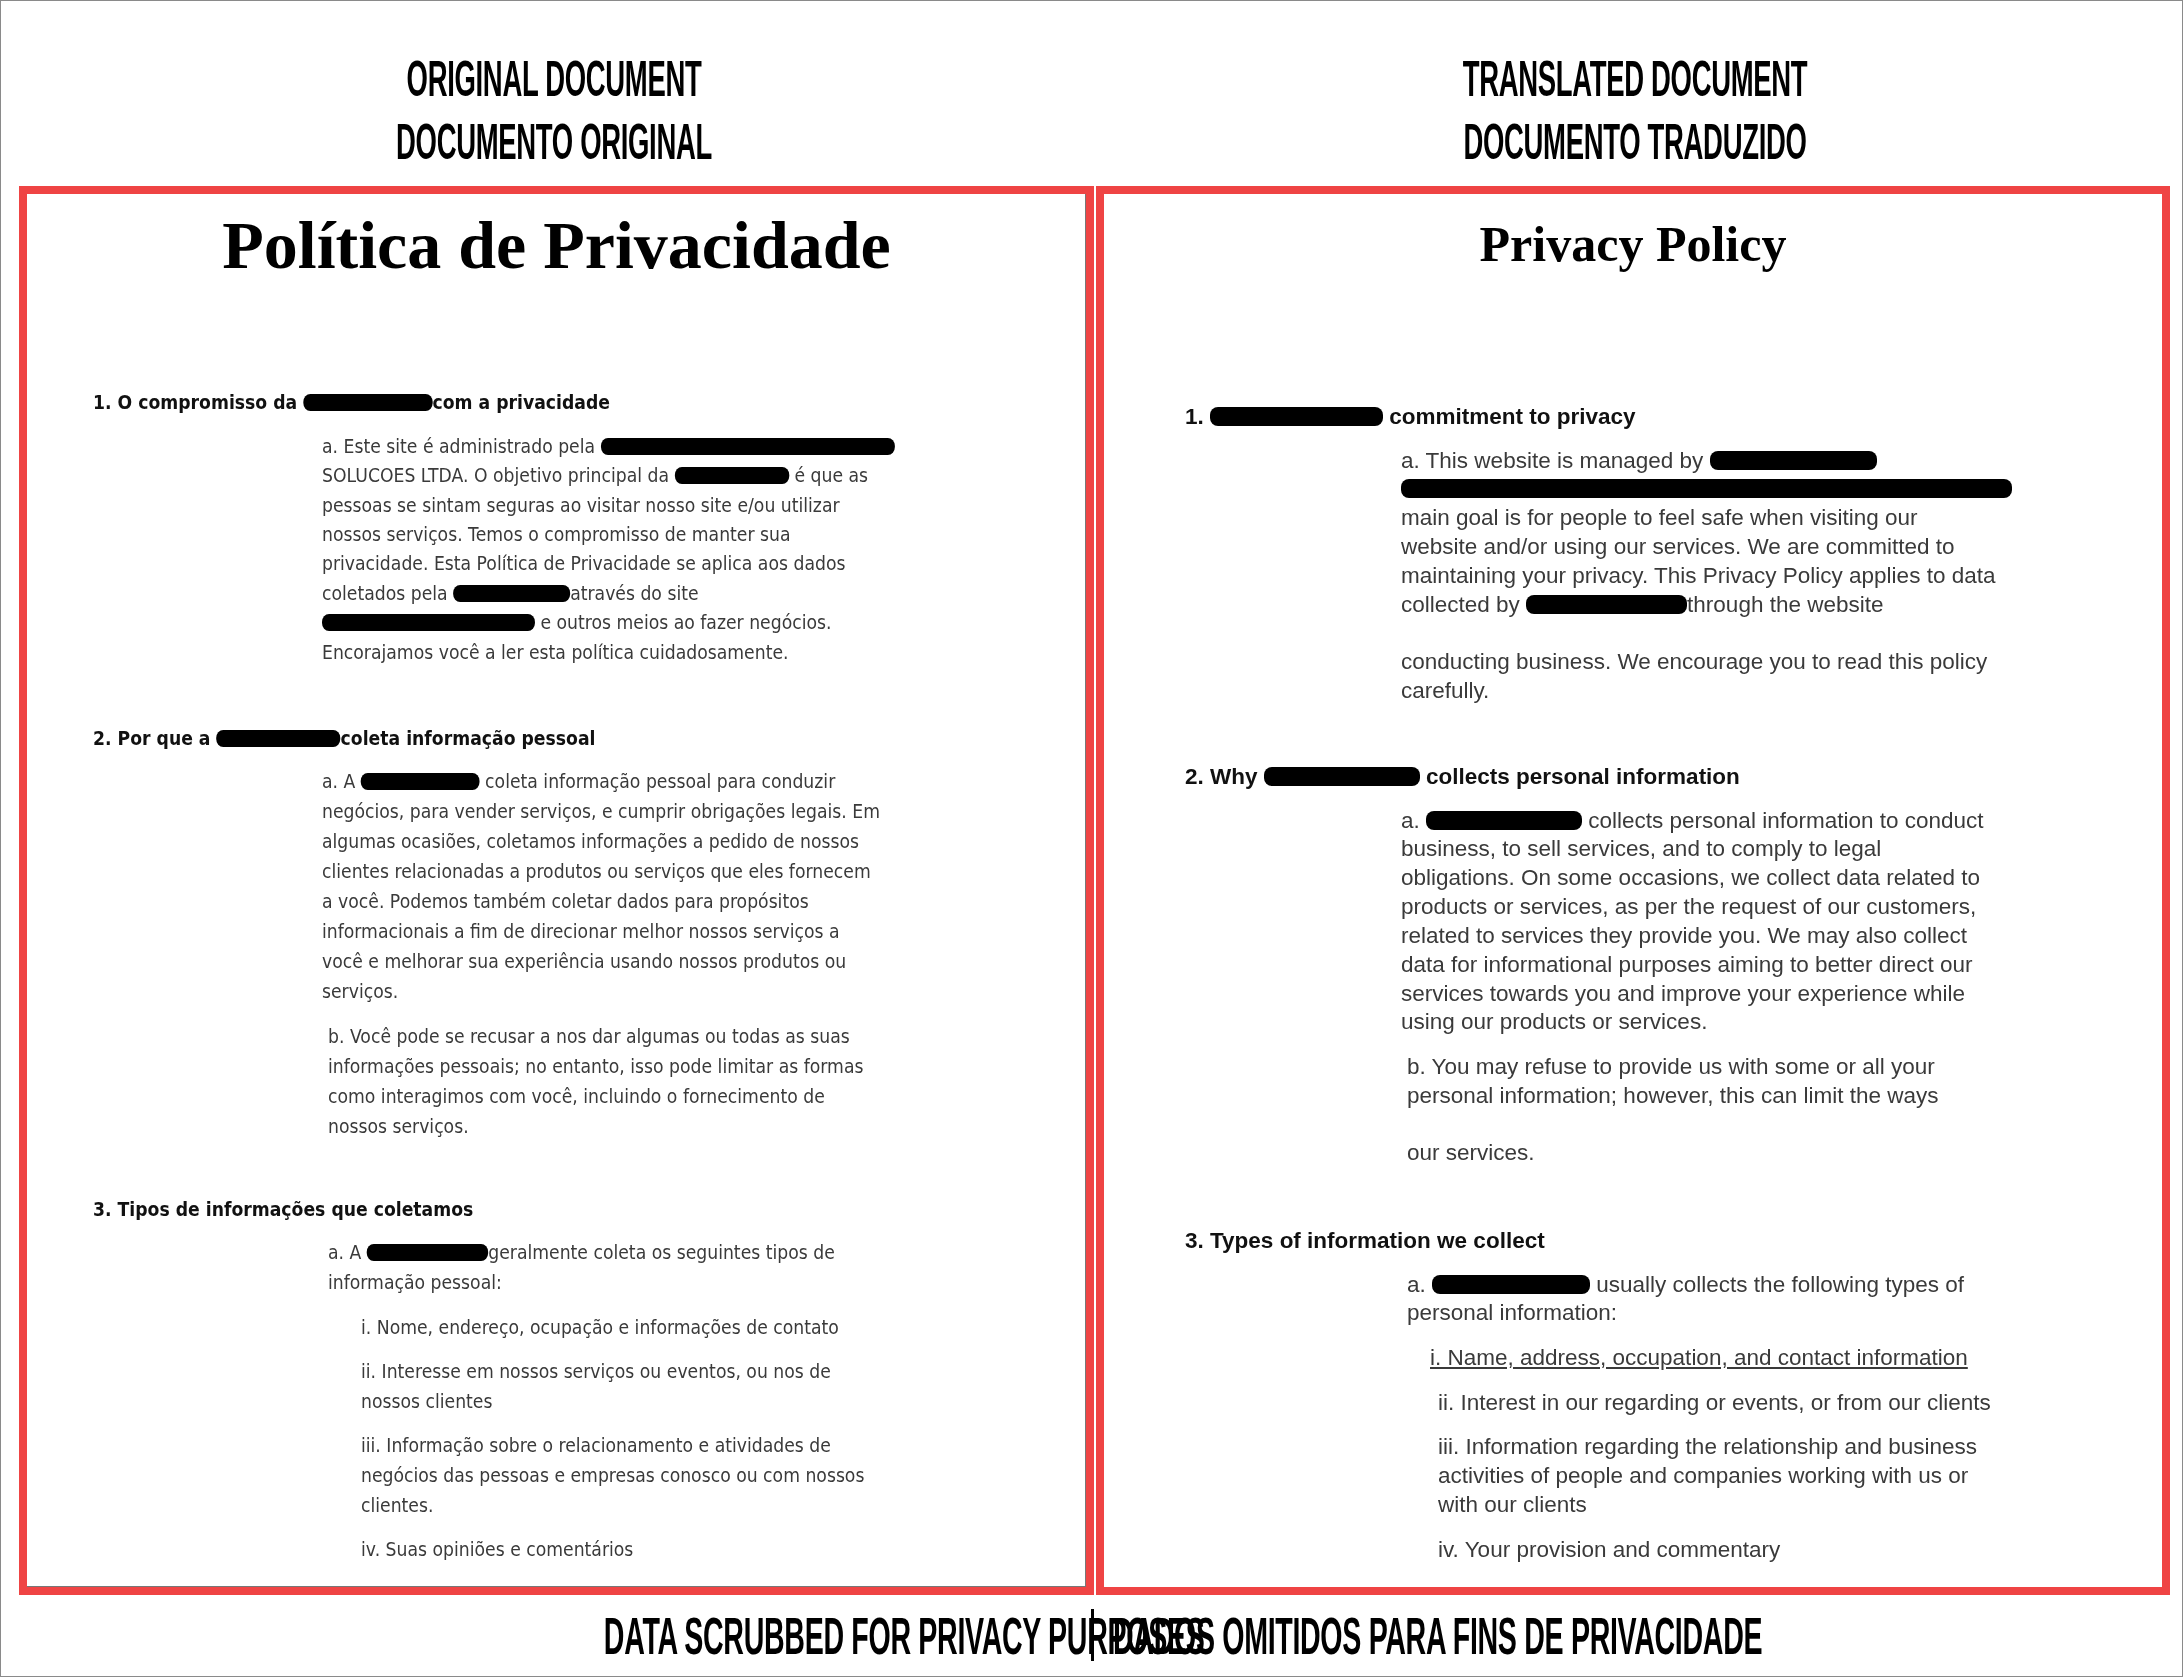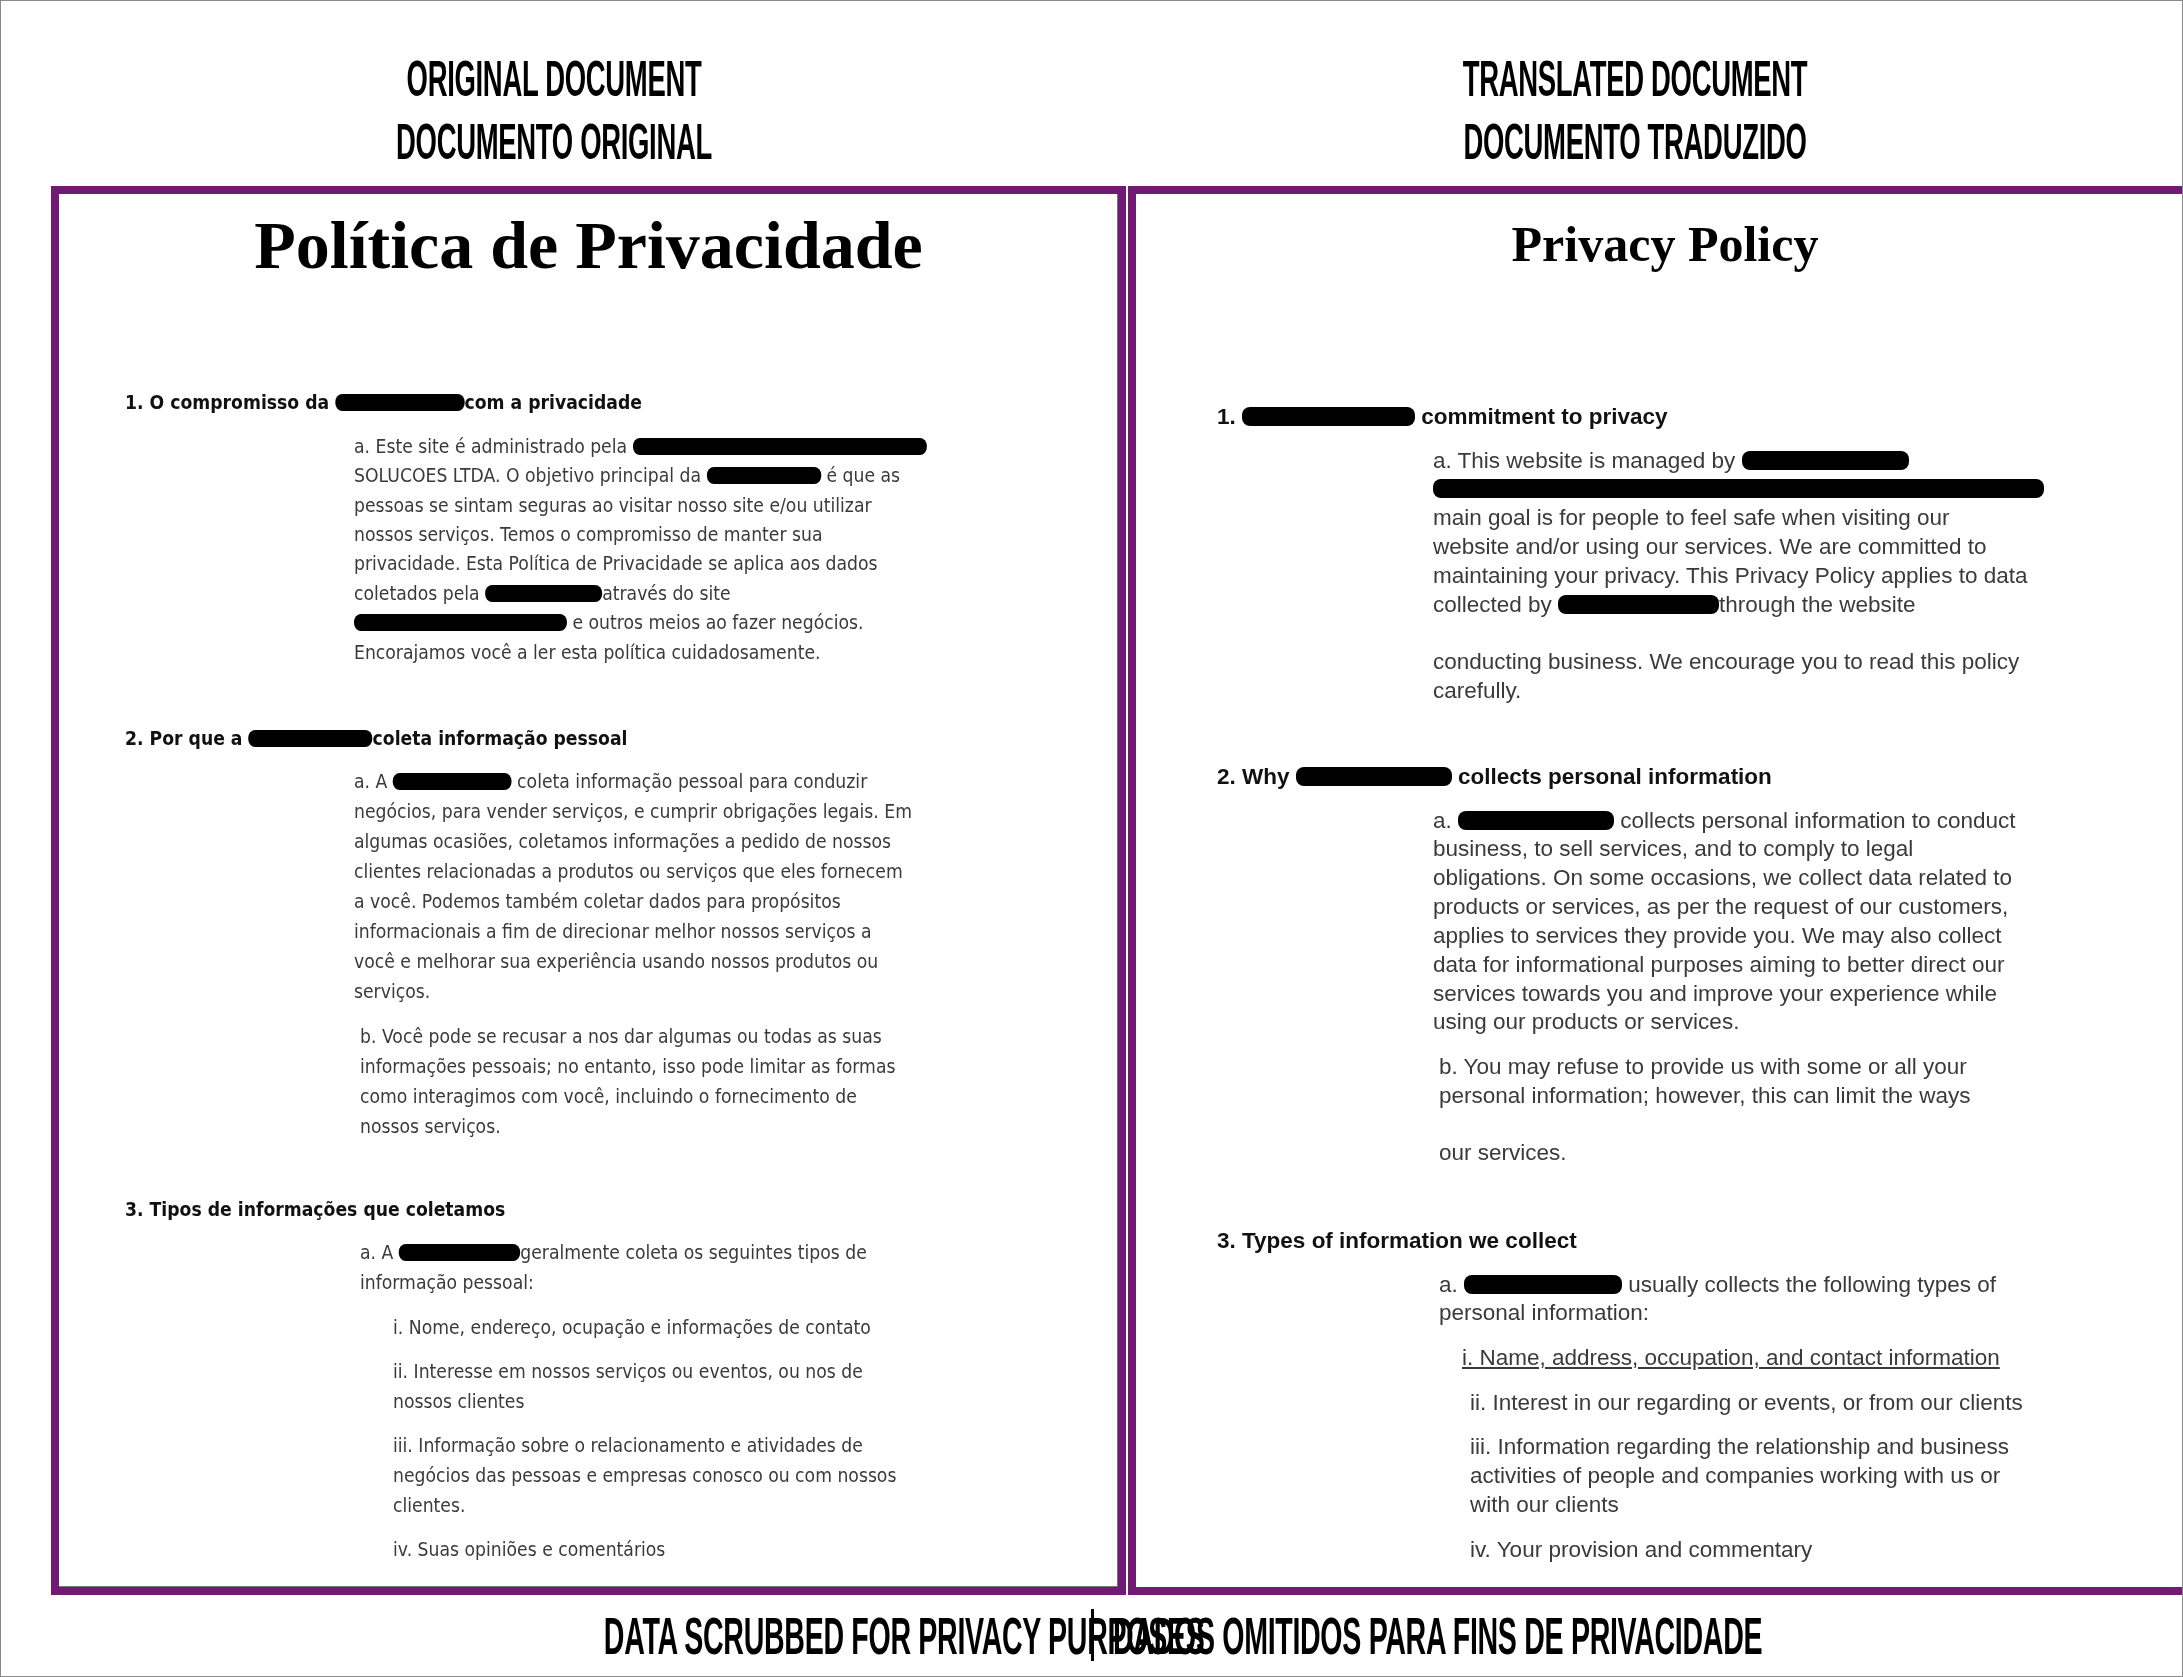--- a/index.html
+++ b/index.html
@@ -1,19 +1,19 @@
 <!DOCTYPE html>
 <html style="font-size:9.2px"><head>
 <meta charset="utf-8">
 <style>
   html, body { margin:0; padding:0; background:#fff; }
   body { width:2183px; height:1677px; position:relative; overflow:hidden; box-sizing:border-box; border:1.2px solid #8a8a8a; }
   .label { position:absolute; font-family:"Liberation Sans", sans-serif; font-weight:bold; color:#000; text-align:center; transform:scaleX(0.55); transform-origin:center; white-space:nowrap; letter-spacing:-0.6px; }
   .hdr { font-size:50px; line-height:58px; }
-  .doc-box { position:absolute; top:185px; height:1409px; border:8px solid #701a75; box-sizing:border-box; background:#fff; overflow:hidden;margin-left:32px; }
+  .doc-box { position:absolute; top:185px; height:1409px; border:8px solid #ef4444; box-sizing:border-box; background:#fff; overflow:hidden; }
   .doc-left { left:18px; width:1075px; }
   .doc-right { left:1095px; width:1074px; }
   .doc-left .inner-edge { position:absolute; right:0; top:0; bottom:0; width:1.2px; background:#777; }
   .doc-left .inner-bottom { position:absolute; left:0; right:0; bottom:0; height:1.2px; background:#777; }
   .title { position:absolute; left:0; right:0; text-align:center; font-family:"Liberation Serif", serif; font-weight:bold; color:#000; white-space:nowrap; }
   .title-pt { top:11.5px; font-size:68px; }
   .title-en { top:21px; font-size:50px; }
   .txt { position:absolute; white-space:nowrap; color:#3a3a3a; }
   .pt { font-family:"DejaVu Sans", sans-serif; font-size:19.6px; transform:scaleX(0.88); transform-origin:left; }
   .en { font-family:"Liberation Sans", sans-serif; font-size:22.5px; }
@@ -92,21 +92,21 @@
   <div class="txt en" style="left:297px; top:455px;">conducting business. We encourage you to read this policy</div>
   <div class="txt en" style="left:297px; top:484px;">carefully.</div>
 
   <div class="txt en h" style="left:81px; top:570px;">
     <span>2. Why</span> <span class="redact" style="width:156px"></span> <span>collects personal information</span>
   </div>
   <div class="txt en" style="left:297px; top:614px;"><span>a.</span> <span class="redact" style="width:156px"></span> <span>collects personal information to conduct</span></div>
   <div class="txt en" style="left:297px; top:642px;">business, to sell services, and to comply to legal</div>
   <div class="txt en" style="left:297px; top:671px;">obligations. On some occasions, we collect data related to</div>
   <div class="txt en" style="left:297px; top:700px;">products or services, as per the request of our customers,</div>
-  <div class="txt en" style="left:297px; top:729px;">applies to services they provide you. We may also collect</div>
+  <div class="txt en" style="left:297px; top:729px;">related to services they provide you. We may also collect</div>
   <div class="txt en" style="left:297px; top:758px;">data for informational purposes aiming to better direct our</div>
   <div class="txt en" style="left:297px; top:787px;text-align:right;">services towards you and improve your experience while</div>
   <div class="txt en" style="left:297px; top:815px;">using our products or services.</div>
 
   <div class="txt en" style="left:303px; top:860px;">b. You may refuse to provide us with some or all your</div>
   <div class="txt en" style="left:303px; top:889px;">personal information; however, this can limit the ways</div>
   <div class="txt en" style="left:303px; top:946px;">our services.</div>
 
   <div class="txt en h" style="left:81px; top:1034px;">3. Types of information we collect</div>
   <div class="txt en" style="left:303px; top:1078px;"><span>a.</span> <span class="redact" style="width:158px"></span> <span>usually collects the following types of</span></div>

